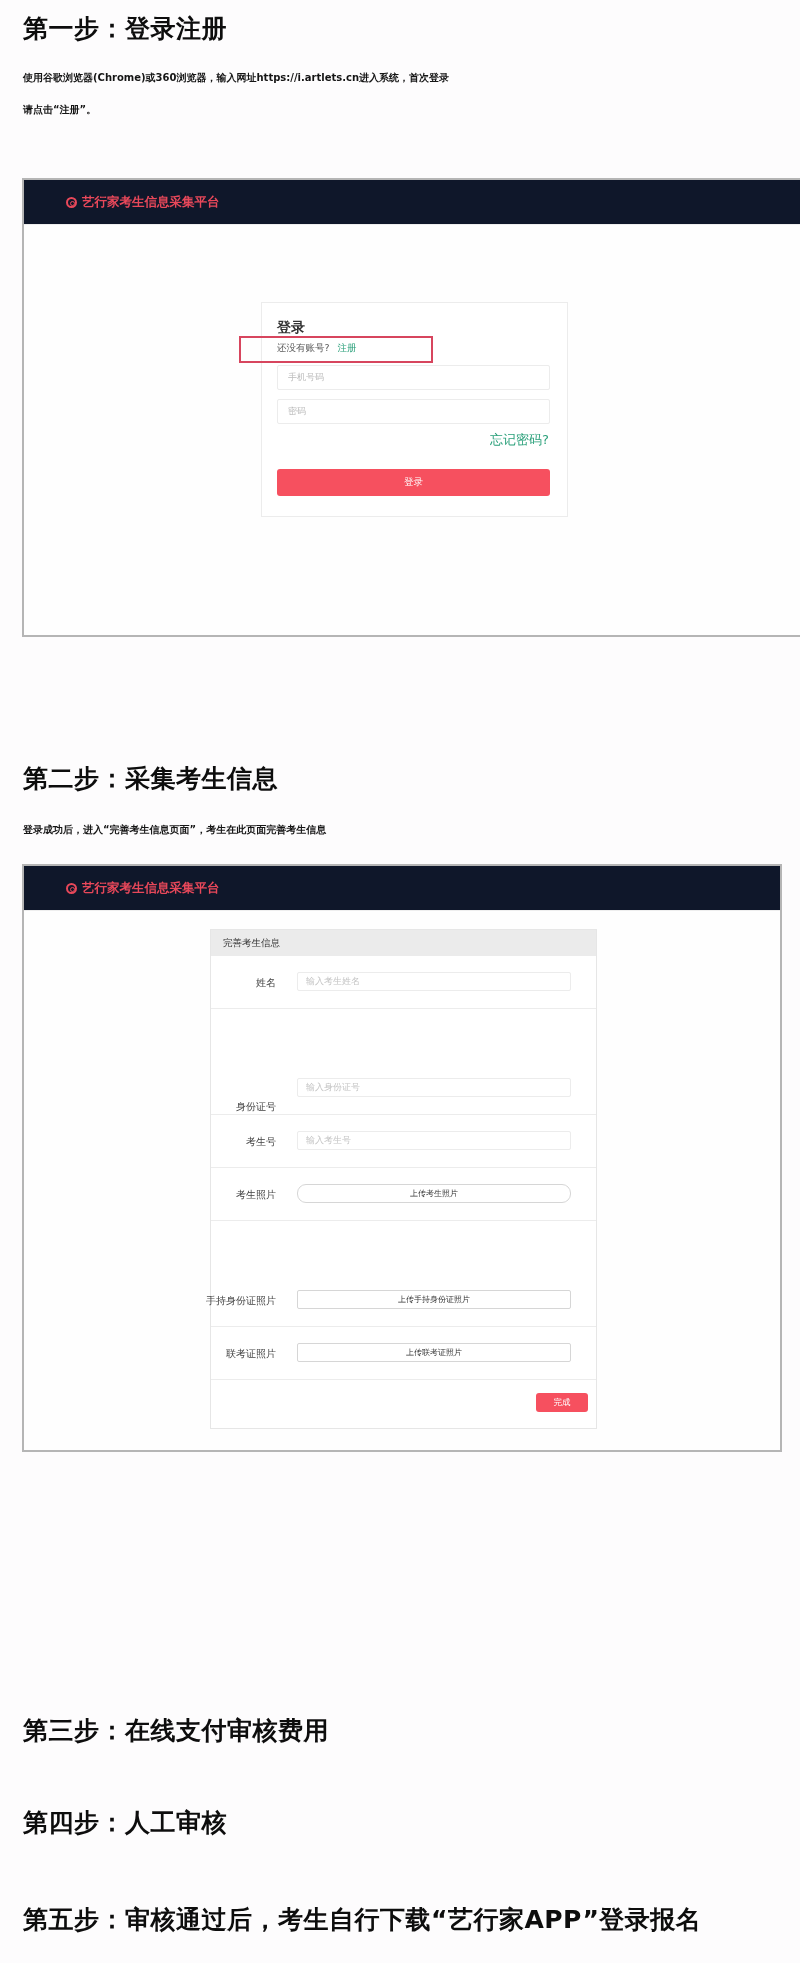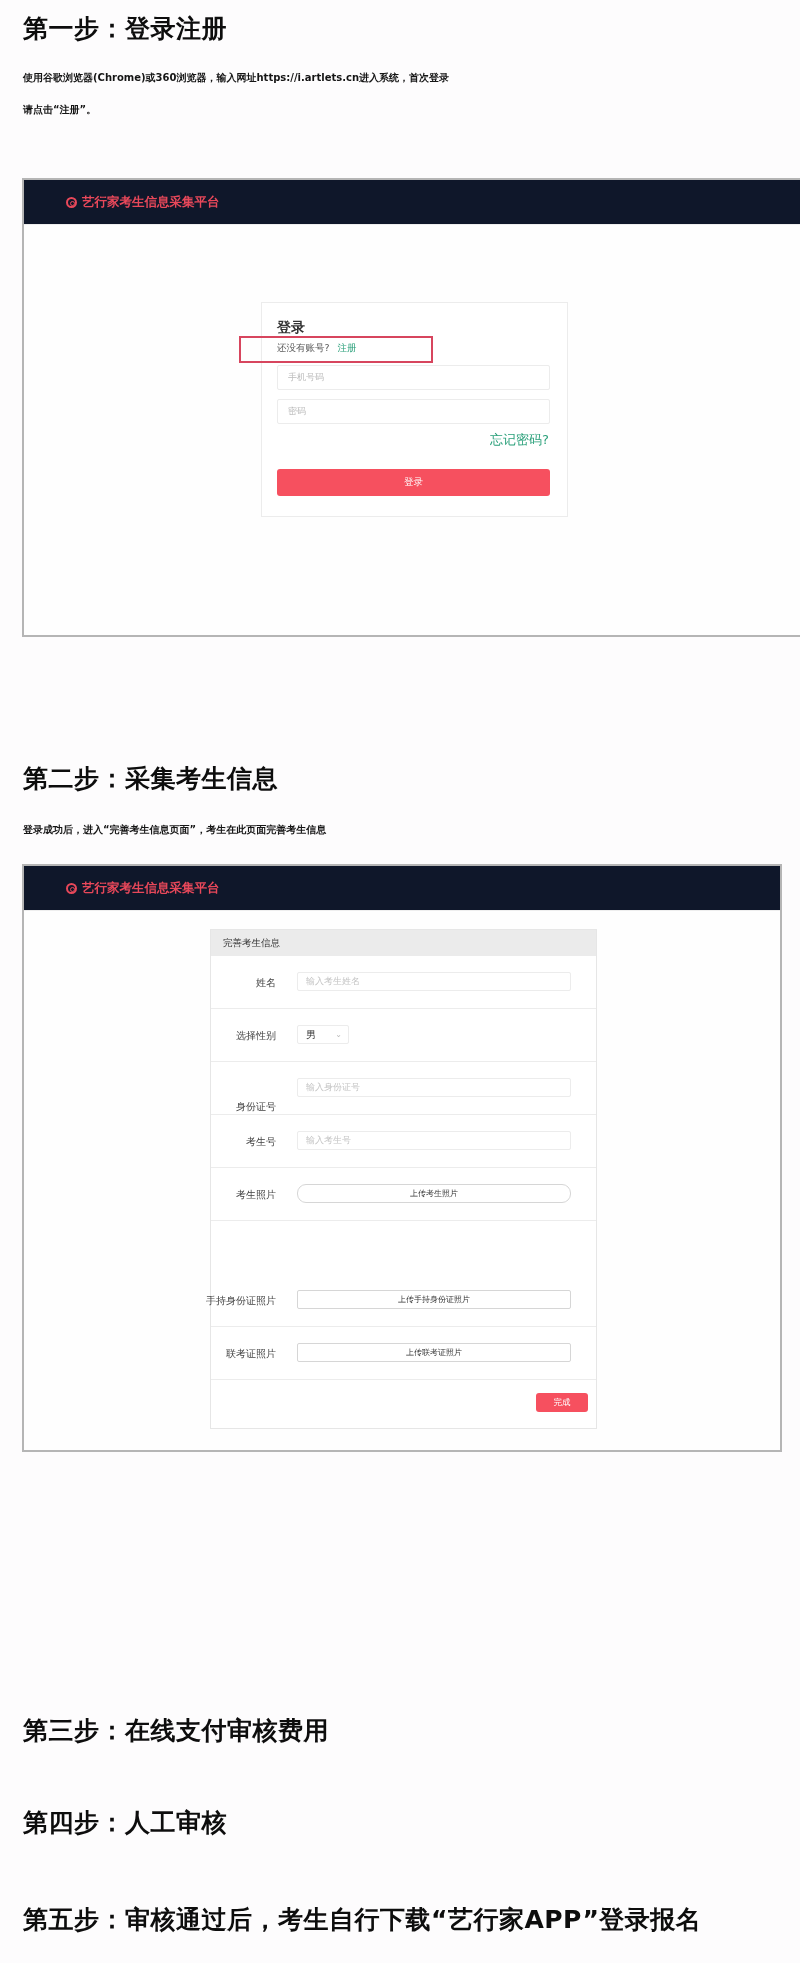--- a/index.html
+++ b/index.html
@@ -129,27 +129,20 @@
   </div>
 
   <div class="form-card" style="left:186px; top:63px; width:387px; height:500px;">
     <div class="form-head">完善考生信息</div>
 
     <div class="form-row" style="top:26px; height:53px;">
       <div class="form-label" style="top:20px;">姓名</div>
       <div class="form-input" style="top:16px;">输入考生姓名</div>
     </div>
 
-    <div class="form-row" style="top:79px; height:53px;">
-      <div class="form-label" style="top:20px;">选择性别</div>
-      <div class="form-select" style="top:16px;">
-        <span>男</span>
-        <span class="chev">⌄</span>
-      </div>
-    </div>
 
     <div class="form-row" style="top:132px; height:53px;">
       <div class="form-label" style="top:20px;margin-top:18px;">身份证号</div>
       <div class="form-input" style="top:16px;">输入身份证号</div>
     </div>
 
     <div class="form-row" style="top:185px; height:53px;">
       <div class="form-label" style="top:20px;">考生号</div>
       <div class="form-input" style="top:16px;">输入考生号</div>
     </div>

